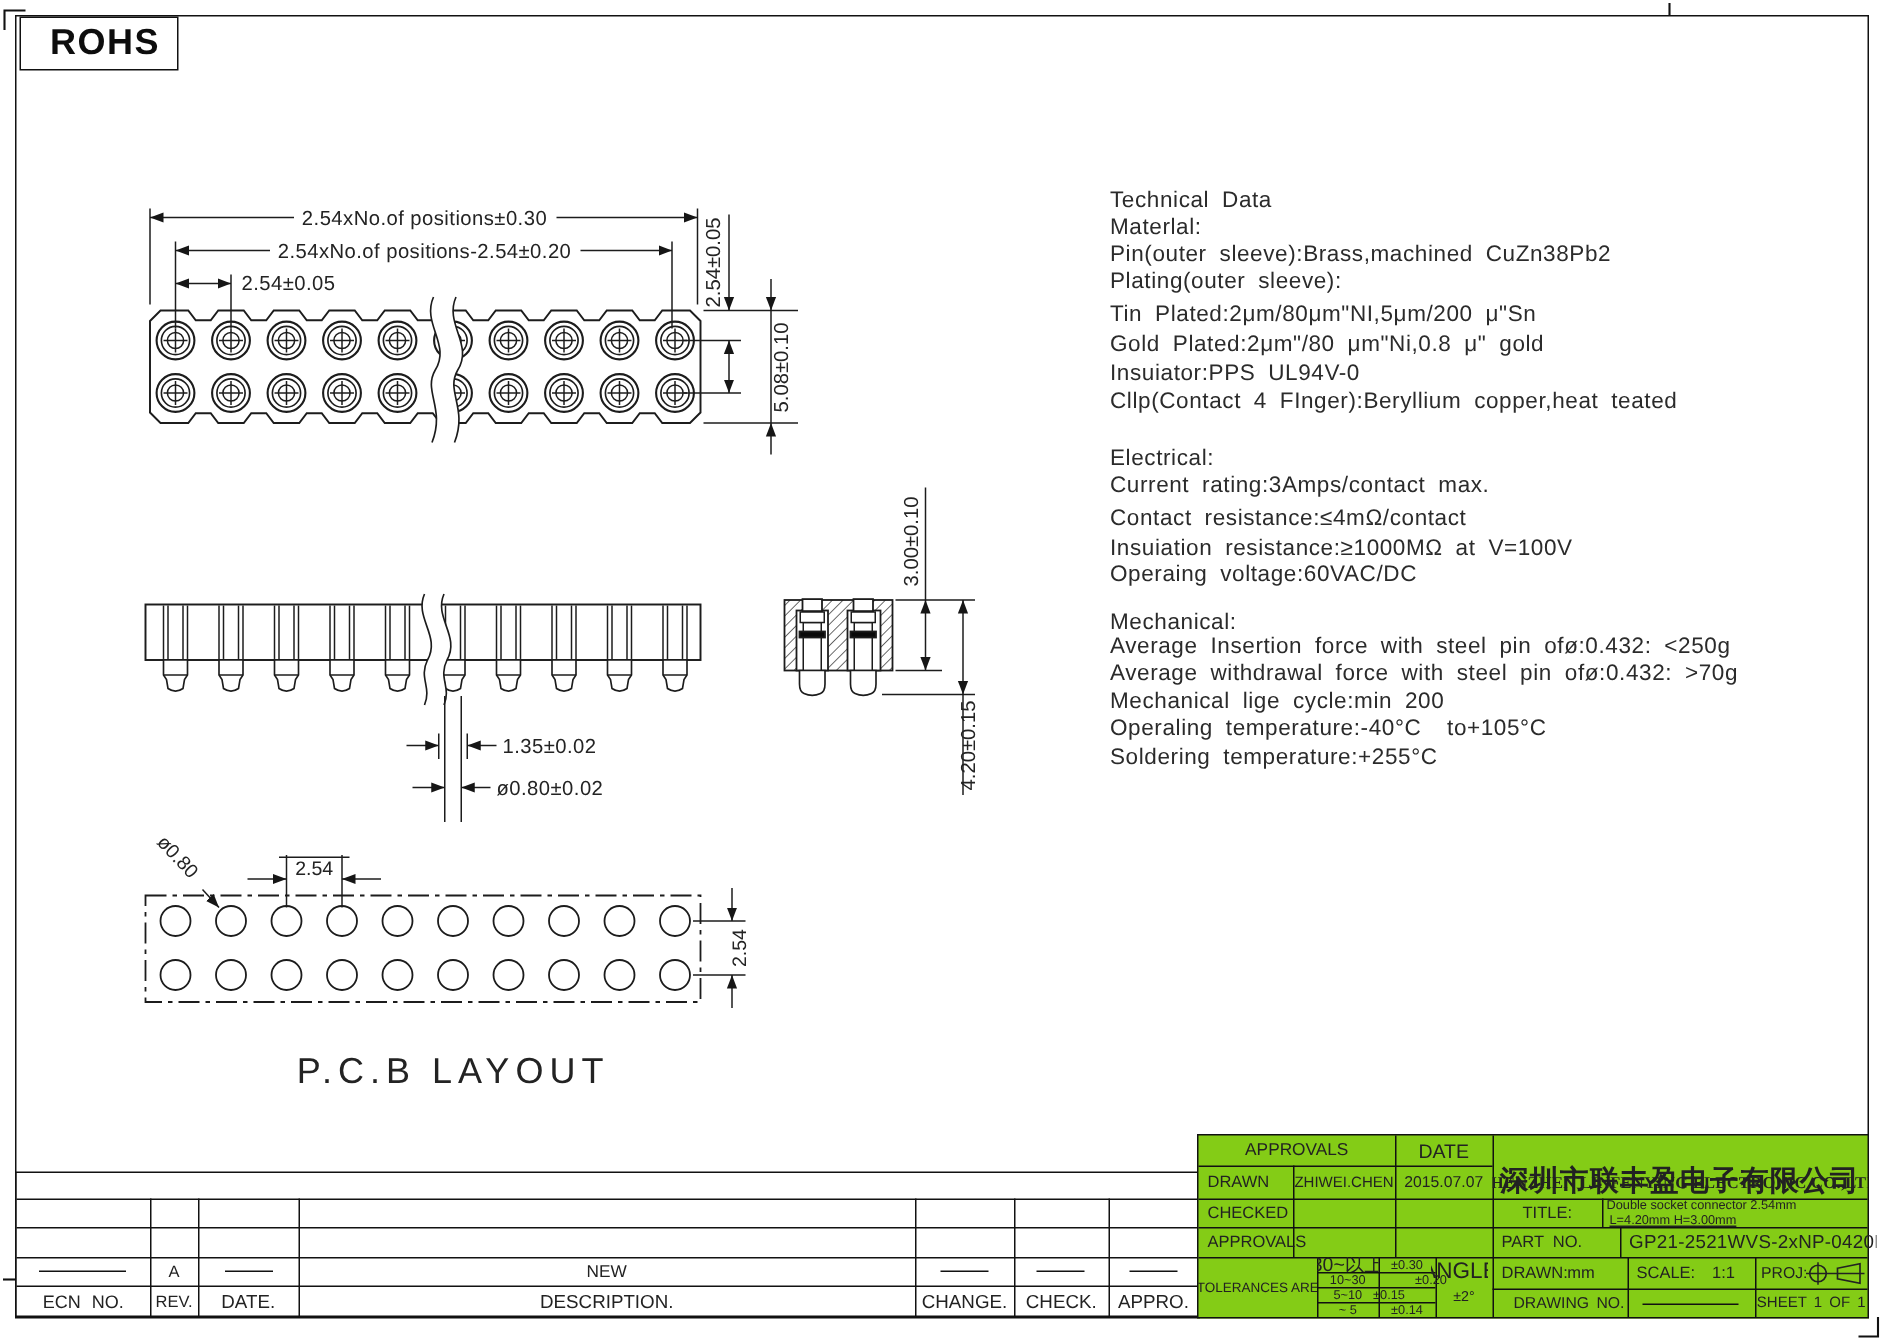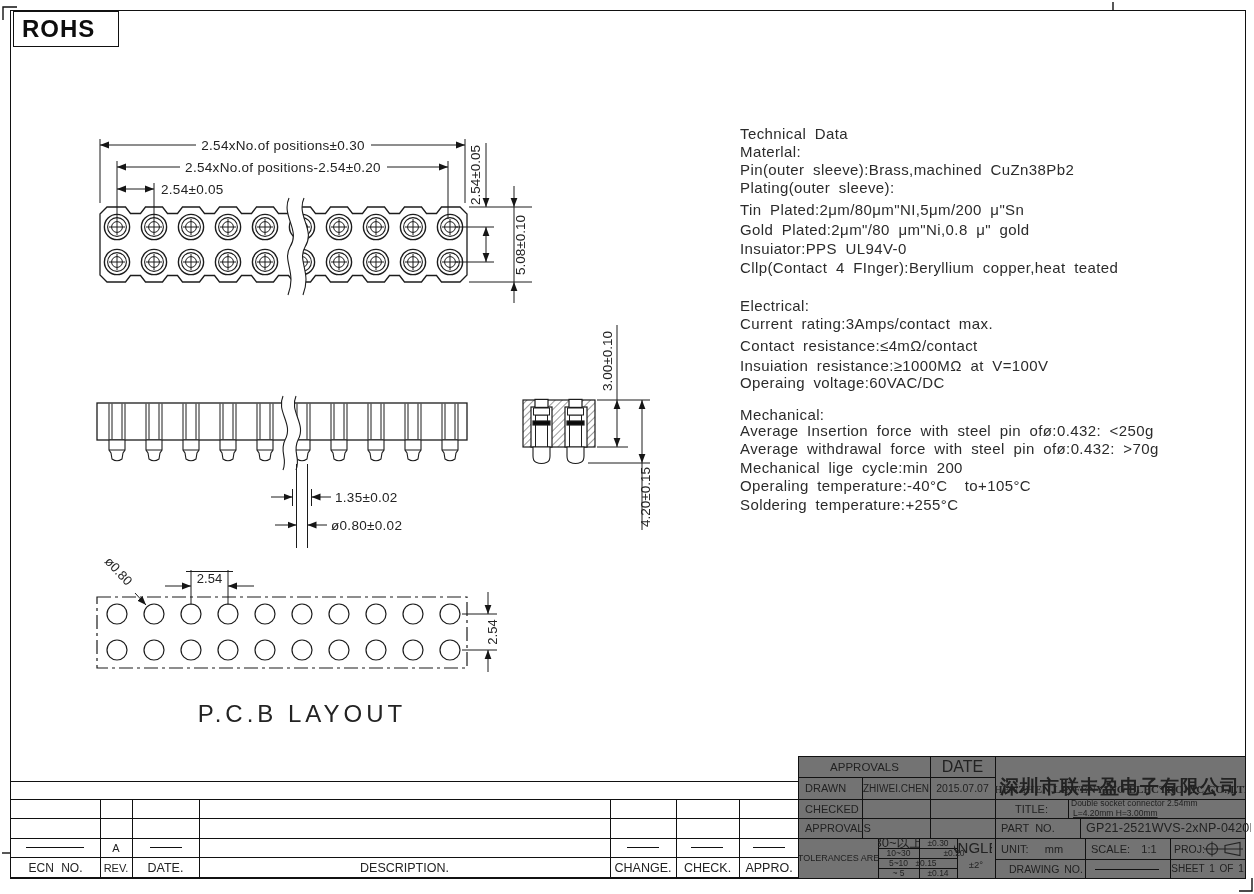--- a/index.html
+++ b/index.html
@@ -1,33 +1,33 @@
 <!DOCTYPE html>
 <html><head>
 <meta charset="utf-8">
 <style>
   html,body{margin:0;padding:0;background:#e8e8e8;}
   .page{position:relative;width:1254px;height:894px;background:#ffffff;overflow:hidden;
         font-family:"Liberation Sans",sans-serif;color:#1b1b1b;}
   .abs{position:absolute;}
   .frame{position:absolute;left:10px;top:10px;width:1234px;height:866px;border:1.6px solid #111;}
   .rohs{position:absolute;left:13px;top:11px;width:96px;height:34px;border:1.6px solid #111;
-        display:flex;align-items:center;justify-content:flex-start;padding-left:8px;
+        display:flex;align-items:center;justify-content:center;padding-left:8px;
         font-size:24px;font-weight:bold;letter-spacing:1px;color:#0d0d0d;}
   .tline{position:absolute;left:740px;font-size:15px;letter-spacing:.4px;word-spacing:4px;
          white-space:pre;color:#2b2b2b;}
   
   .vl{position:absolute;width:1px;background:#111;}
   .hl{position:absolute;height:1px;background:#111;}
   .dash{position:absolute;height:0;border-top:1.4px solid #111;}
   .cell{position:absolute;display:flex;align-items:center;justify-content:center;
         text-align:center;color:#222;white-space:nowrap;overflow:hidden;}
   .cl{justify-content:flex-start;padding-left:6px;}
   .revtab{position:absolute;left:10px;top:781px;width:788px;height:96px;border:1.3px solid #111;}
-  .tblock{position:absolute;left:798px;top:756px;width:446px;height:121px;border:1.4px solid #111;background:#737373;}
+  .tblock{position:absolute;left:798px;top:756px;width:446px;height:121px;border:1.4px solid #111;background:#84cc16;}
   .company-cn{font-size:19px;font-weight:bold;letter-spacing:1px;font-family:"Liberation Sans",sans-serif;}
   .company-en{font-size:11px;font-weight:bold;font-family:"Liberation Serif",serif;letter-spacing:.2px;}
   .u{text-decoration:underline;}
   svg text{font-family:"Liberation Sans",sans-serif;fill:#232323;}
   .scale-dash{position:absolute;border-top:1.4px solid #111;}
 </style>
 </head>
 <body>
 
 <div class="page">
@@ -299,20 +299,21 @@
     <div class="vl" style="left:89px;top:17px;height:79px"></div>
     <div class="vl" style="left:121px;top:17px;height:79px"></div>
     <div class="vl" style="left:188px;top:17px;height:79px"></div>
     <div class="vl" style="left:599px;top:17px;height:79px"></div>
     <div class="vl" style="left:665px;top:17px;height:79px"></div>
     <div class="vl" style="left:728px;top:17px;height:79px"></div>
 
     <div class="dash" style="left:15px;top:65px;width:58px"></div>
     <div class="cell" style="left:89px;top:56px;width:32px;height:19px;font-size:11px">A</div>
     <div class="dash" style="left:139px;top:65px;width:32px"></div>
+    <div class="cell" style="left:188px;top:56px;width:411px;height:19px;font-size:11.5px">NEW</div>
     <div class="dash" style="left:616px;top:65px;width:32px"></div>
     <div class="dash" style="left:680px;top:65px;width:32px"></div>
     <div class="dash" style="left:742px;top:65px;width:32px"></div>
 
     <div class="cell" style="left:0;top:75px;width:89px;height:21px;font-size:12px;word-spacing:4px">ECN NO.</div>
     <div class="cell" style="left:89px;top:75px;width:32px;height:21px;font-size:11px">REV.</div>
     <div class="cell" style="left:121px;top:75px;width:67px;height:21px;font-size:12.5px">DATE.</div>
     <div class="cell" style="left:188px;top:75px;width:411px;height:21px;font-size:12.5px">DESCRIPTION.</div>
     <div class="cell" style="left:599px;top:75px;width:66px;height:21px;font-size:12.5px">CHANGE.</div>
     <div class="cell" style="left:665px;top:75px;width:63px;height:21px;font-size:12.5px">CHECK.</div>
@@ -335,21 +336,21 @@
     <div class="vl" style="left:371px;top:81px;height:40px"></div>
 
     <div class="vl" style="left:79px;top:81px;height:40px"></div>
     <div class="vl" style="left:120px;top:81px;height:40px"></div>
     <div class="vl" style="left:158px;top:81px;height:40px"></div>
     <div class="hl" style="left:79px;top:91px;width:79px"></div>
     <div class="hl" style="left:79px;top:101px;width:79px"></div>
     <div class="hl" style="left:79px;top:111px;width:79px"></div>
 
     <div class="cell" style="left:0;top:0;width:131px;height:20px;font-size:11.5px">APPROVALS</div>
-    <div class="cell" style="left:131px;top:0;width:65px;height:20px;font-size:16px">DATE</div>
+    <div class="cell" style="left:131px;top:0;width:65px;height:20px;font-size:13px">DATE</div>
     <div class="cell cl" style="left:0;top:20px;width:63px;height:22px;font-size:11px">DRAWN</div>
     <div class="cell" style="left:63px;top:20px;width:68px;height:22px;font-size:10px">ZHIWEI.CHEN</div>
     <div class="cell" style="left:131px;top:20px;width:65px;height:22px;font-size:10.5px">2015.07.07</div>
     <div class="cell cl" style="left:0;top:42px;width:63px;height:19px;font-size:11px">CHECKED</div>
     <div class="cell cl" style="left:0;top:61px;width:75px;height:20px;font-size:11px">APPROVALS</div>
 
     <div class="cell" style="left:0;top:81px;width:79px;height:40px;font-size:9px">TOLERANCES ARE</div>
     <div class="cell" style="left:79px;top:81px;width:41px;height:10px;font-size:13px">30~以上</div>
     <div class="cell" style="left:120px;top:81px;width:38px;height:10px;font-size:8.5px">±0.30</div>
     <div class="cell" style="left:79px;top:91px;width:41px;height:10px;font-size:8.5px">10~30</div>
@@ -365,21 +366,21 @@
     <div class="cell company-en" style="left:196px;top:24px;width:250px;height:16px">SHENZHEN LINFENYING ELECTRONIC CO.,LTD</div>
 
     <div class="cell" style="left:196px;top:42px;width:73px;height:19px;font-size:11px">TITLE:</div>
     <div class="abs" style="left:272px;top:42px;width:172px;height:19px;font-size:8.5px;line-height:9.5px;color:#222">
       <div>Double socket connector 2.54mm</div>
       <div class="u" style="padding-left:2px">L=4.20mm H=3.00mm</div>
     </div>
     <div class="cell cl" style="left:196px;top:61px;width:85px;height:20px;font-size:11px;word-spacing:3px">PART NO.</div>
     <div class="cell cl" style="left:281px;top:61px;width:165px;height:20px;font-size:12.5px;letter-spacing:.2px">GP21-2521WVS-2xNP-0420B</div>
 
-    <div class="cell cl" style="left:196px;top:81px;width:52px;height:21px;font-size:11px">UNIT:</div>
+    <div class="cell cl" style="left:196px;top:81px;width:52px;height:21px;font-size:11px">DRAWN:</div>
     <div class="cell" style="left:240px;top:81px;width:30px;height:21px;font-size:11px">mm</div>
     <div class="cell cl" style="left:286px;top:81px;width:55px;height:21px;font-size:11px">SCALE:</div>
     <div class="cell" style="left:335px;top:81px;width:30px;height:21px;font-size:11px">1:1</div>
     <div class="cell cl" style="left:371px;top:81px;width:34px;height:21px;font-size:10.5px;padding-left:4px">PROJ:</div>
     <svg class="abs" style="left:405px;top:84px" width="40" height="16" viewBox="0 0 40 16">
       <line x1="0" y1="8" x2="39" y2="8" stroke="#222" stroke-width="1"></line>
       <circle cx="8" cy="8" r="5.5" fill="none" stroke="#222" stroke-width="1.1"></circle>
       <line x1="8" y1="0.5" x2="8" y2="15.5" stroke="#222" stroke-width="1"></line>
       <path d="M21,4.5 L36,1.5 L36,14.5 L21,11.5 Z" fill="none" stroke="#222" stroke-width="1.1"></path>
     </svg>

